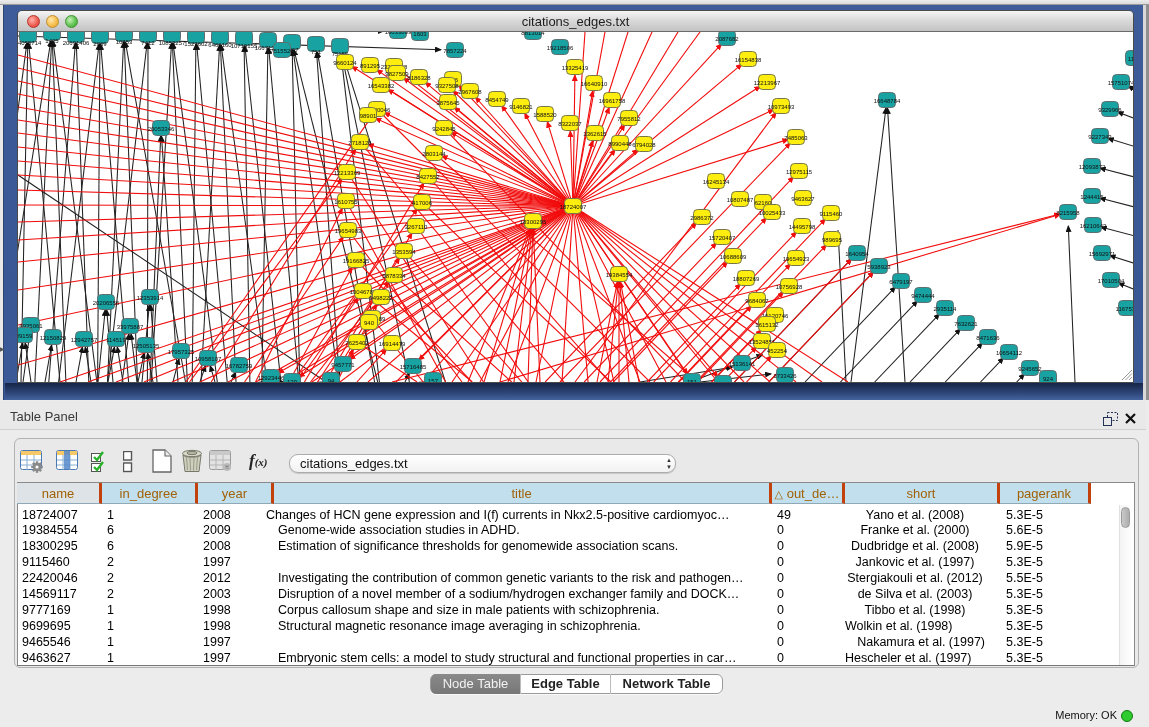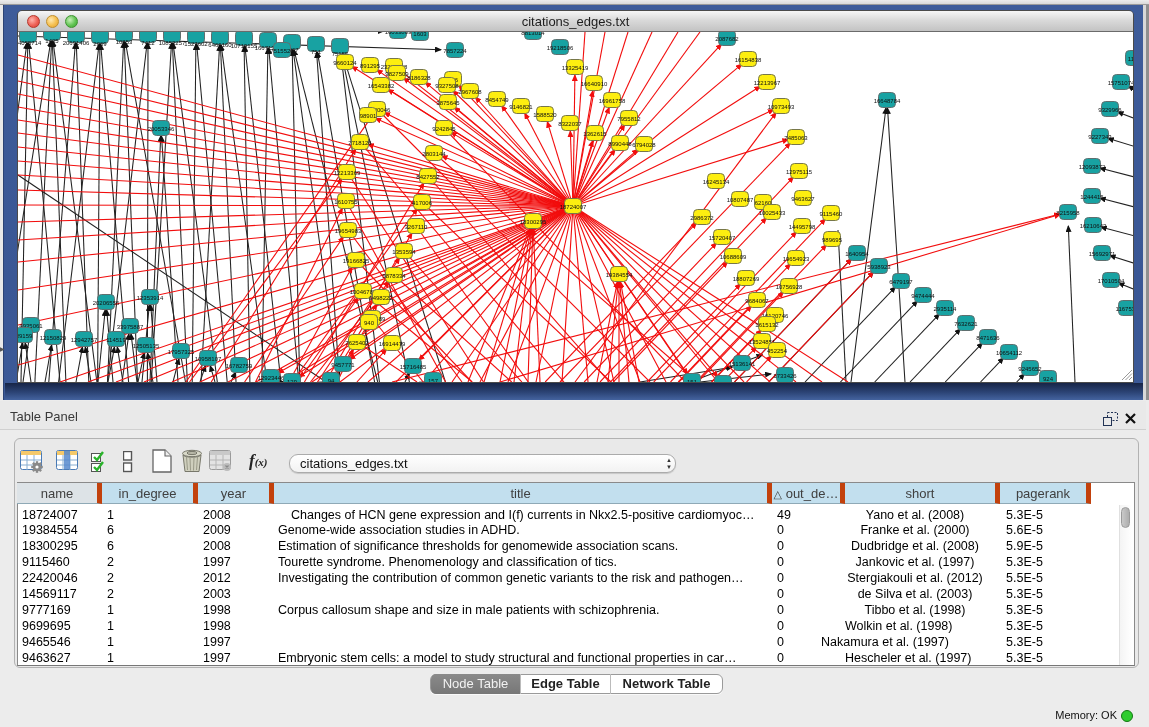--- a/index.html
+++ b/index.html
@@ -27,21 +27,21 @@
 #tptitle{left:0;top:1px;width:1146px;height:29px;background:#e9e9e9;border-bottom:1px solid #d0d0d0}
 #tptext{left:10px;top:9px;font-size:13px;color:#3a3a3a}
 #fico{left:1103px;top:12px}
 #xico{left:1124px;top:11px;font-size:15px;color:#111;font-weight:bold}
 #container{left:14px;top:38px;width:1125px;height:230px;background:#e9e9e9;border:1px solid #b2b2b2;border-radius:6px}
 #dropdown{left:289px;top:454px;width:387px;height:19px;background:linear-gradient(#ffffff,#f2f2f2);border:1px solid #ababab;border-radius:9px;box-shadow:0 1px 1px rgba(0,0,0,.15)}
 #ddtext{left:300px;top:456px;font-size:13px;color:#111}
 #ddarrows{left:663px;top:457px;font-size:6px;color:#333;line-height:7px;text-align:center;width:12px}
 
 #tbl{left:17px;top:482px;width:1118px;height:184px;background:#fff;border:1px solid #8a8a8a;border-bottom:1px solid #777}
-.hcell{top:0;height:21px;font-size:13px;color:#404040;text-align:center;line-height:21px;background:#c2dfee;border-right:5px solid #c2410c;border-bottom:1px solid #8fa9b6}
+.hcell{top:0;height:21px;font-size:13px;color:#a16207;text-align:center;line-height:21px;background:#c2dfee;border-right:3px solid #c2410c;border-bottom:1px solid #8fa9b6}
 .row{height:15.9px;font-size:12.5px;color:#000;white-space:nowrap;overflow:hidden}
 .c{position:absolute;white-space:nowrap}
 
 #sbtrack{left:1119px;top:505px;width:13px;height:160px;background:linear-gradient(90deg,#f4f4f4,#ffffff);border-left:1px solid #e0e0e0}
 #sbthumb{left:1121px;top:507px;width:9px;height:21px;background:linear-gradient(90deg,#c9c9c9,#adadad);border:1px solid #9a9a9a;border-radius:5px}
 
 #tabs{left:430px;top:674px;width:293px;height:20px;border:1px solid #9a9a9a;border-radius:6px;background:#fff;overflow:hidden;box-shadow:0 1px 0 rgba(255,255,255,.7)}
 .tab{position:absolute;top:674px;height:20px;font-size:13px;line-height:20px;text-align:center;color:#222}
 #tab1{left:431px;width:89px;background:linear-gradient(#8a8a8a,#777);color:#f2f2f2;border-radius:5px 0 0 5px}
 #tab2{left:520px;width:90px;font-weight:bold;border-left:1px solid #bbb}
@@ -696,21 +696,21 @@
 <div class="abs hcell" style="left:102px;top:483px;width:96px;background:#c2dfee">in_degree</div>
 <div class="abs hcell" style="left:198px;top:483px;width:76px;background:#c2dfee">year</div>
 <div class="abs hcell" style="left:274px;top:483px;width:498px;background:#c2dfee">title</div>
 <div class="abs hcell" style="left:772px;top:483px;width:73px;background:#c2dfee"><span style="font-size:11px">△</span> out_de…</div>
 <div class="abs hcell" style="left:845px;top:483px;width:155px;background:#c2dfee">short</div>
 <div class="abs hcell" style="left:1000px;top:483px;width:91px;background:#c2dfee">pagerank</div>
 <div class="abs row" style="left:0;top:507.5px;width:1135px">
 <span class="c" style="left:22px">18724007</span>
 <span class="c" style="left:107px">1</span>
 <span class="c" style="left:203px">2008</span>
-<span class="c" style="left:291px;width:492px;overflow:hidden">Changes of HCN gene expression and I(f) currents in Nkx2.5-positive cardiomyoc…</span>
+<span class="c" style="left:266px;width:492px;overflow:hidden">Changes of HCN gene expression and I(f) currents in Nkx2.5-positive cardiomyoc…</span>
 <span class="c" style="left:777px">49</span>
 <span class="c" style="left:845px;width:140px;text-align:center">Yano et al. (2008)</span>
 <span class="c" style="left:1006px">5.3E-5</span>
 </div>
 <div class="abs row" style="left:0;top:523.4px;width:1135px">
 <span class="c" style="left:22px">19384554</span>
 <span class="c" style="left:107px">6</span>
 <span class="c" style="left:203px">2009</span>
 <span class="c" style="left:278px;width:492px;overflow:hidden">Genome-wide association studies in ADHD.</span>
 <span class="c" style="left:777px">0</span>
@@ -723,65 +723,66 @@
 <span class="c" style="left:203px">2008</span>
 <span class="c" style="left:278px;width:492px;overflow:hidden">Estimation of significance thresholds for genomewide association scans.</span>
 <span class="c" style="left:777px">0</span>
 <span class="c" style="left:845px;width:140px;text-align:center">Dudbridge et al. (2008)</span>
 <span class="c" style="left:1006px">5.9E-5</span>
 </div>
 <div class="abs row" style="left:0;top:555.3px;width:1135px">
 <span class="c" style="left:22px">9115460</span>
 <span class="c" style="left:107px">2</span>
 <span class="c" style="left:203px">1997</span>
-<span class="c" style="left:278px;width:492px;overflow:hidden">Tourette syndrome. Phenomenology and classification of tics.</span>
 <span class="c" style="left:777px">0</span>
 <span class="c" style="left:845px;width:140px;text-align:center">Jankovic et al. (1997)</span>
 <span class="c" style="left:1006px">5.3E-5</span>
 </div>
 <div class="abs row" style="left:0;top:571.2px;width:1135px">
 <span class="c" style="left:22px">22420046</span>
 <span class="c" style="left:107px">2</span>
 <span class="c" style="left:203px">2012</span>
 <span class="c" style="left:278px;width:492px;overflow:hidden">Investigating the contribution of common genetic variants to the risk and pathogen…</span>
 <span class="c" style="left:777px">0</span>
 <span class="c" style="left:845px;width:140px;text-align:center">Stergiakouli et al. (2012)</span>
 <span class="c" style="left:1006px">5.5E-5</span>
 </div>
 <div class="abs row" style="left:0;top:587.1px;width:1135px">
 <span class="c" style="left:22px">14569117</span>
 <span class="c" style="left:107px">2</span>
 <span class="c" style="left:203px">2003</span>
+<span class="c" style="left:278px;width:492px;overflow:hidden">Disruption of a novel member of a sodium/hydrogen exchanger family and DOCK…</span>
 <span class="c" style="left:777px">0</span>
 <span class="c" style="left:845px;width:140px;text-align:center">de Silva et al. (2003)</span>
 <span class="c" style="left:1006px">5.3E-5</span>
 </div>
 <div class="abs row" style="left:0;top:603.0px;width:1135px">
 <span class="c" style="left:22px">9777169</span>
 <span class="c" style="left:107px">1</span>
 <span class="c" style="left:203px">1998</span>
 <span class="c" style="left:278px;width:492px;overflow:hidden">Corpus callosum shape and size in male patients with schizophrenia.</span>
 <span class="c" style="left:777px">0</span>
 <span class="c" style="left:845px;width:140px;text-align:center">Tibbo et al. (1998)</span>
 <span class="c" style="left:1006px">5.3E-5</span>
 </div>
 <div class="abs row" style="left:0;top:618.9px;width:1135px">
 <span class="c" style="left:22px">9699695</span>
 <span class="c" style="left:107px">1</span>
 <span class="c" style="left:203px">1998</span>
+<span class="c" style="left:278px;width:492px;overflow:hidden">Structural magnetic resonance image averaging in schizophrenia.</span>
 <span class="c" style="left:777px">0</span>
 <span class="c" style="left:845px;width:140px;text-align:left">Wolkin et al. (1998)</span>
 <span class="c" style="left:1006px">5.3E-5</span>
 </div>
 <div class="abs row" style="left:0;top:634.9px;width:1135px">
 <span class="c" style="left:22px">9465546</span>
 <span class="c" style="left:107px">1</span>
 <span class="c" style="left:203px">1997</span>
 <span class="c" style="left:777px">0</span>
-<span class="c" style="left:815px;width:140px;text-align:center">Nakamura et al. (1997)</span>
+<span class="c" style="left:845px;width:140px;text-align:right">Nakamura et al. (1997)</span>
 <span class="c" style="left:1006px">5.3E-5</span>
 </div>
 <div class="abs row" style="left:0;top:650.8px;width:1135px">
 <span class="c" style="left:22px">9463627</span>
 <span class="c" style="left:107px">1</span>
 <span class="c" style="left:203px">1997</span>
 <span class="c" style="left:278px;width:492px;overflow:hidden">Embryonic stem cells: a model to study structural and functional properties in car…</span>
 <span class="c" style="left:777px">0</span>
 <span class="c" style="left:845px;width:140px;text-align:left">Hescheler et al. (1997)</span>
 <span class="c" style="left:1006px">5.3E-5</span>

